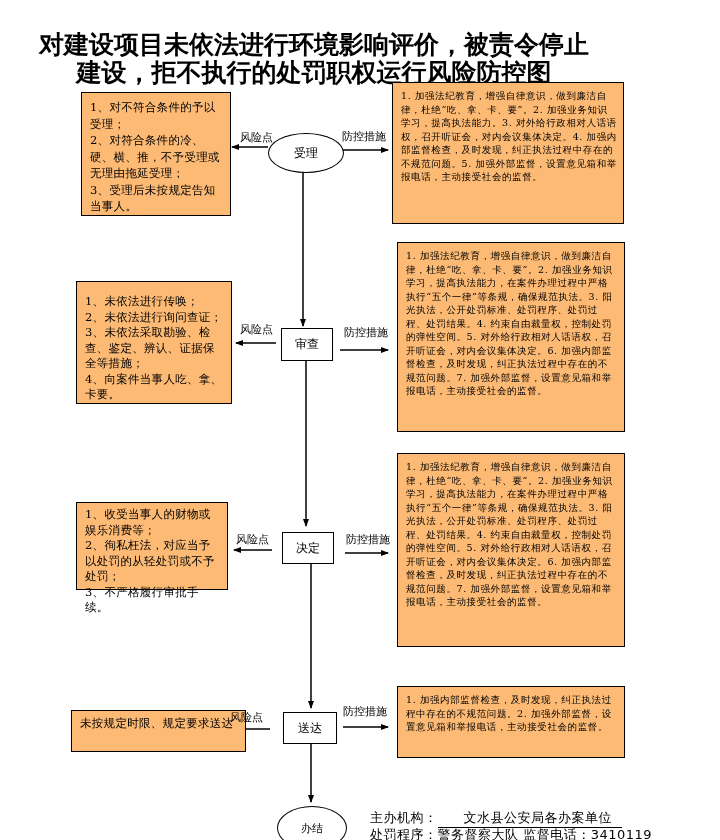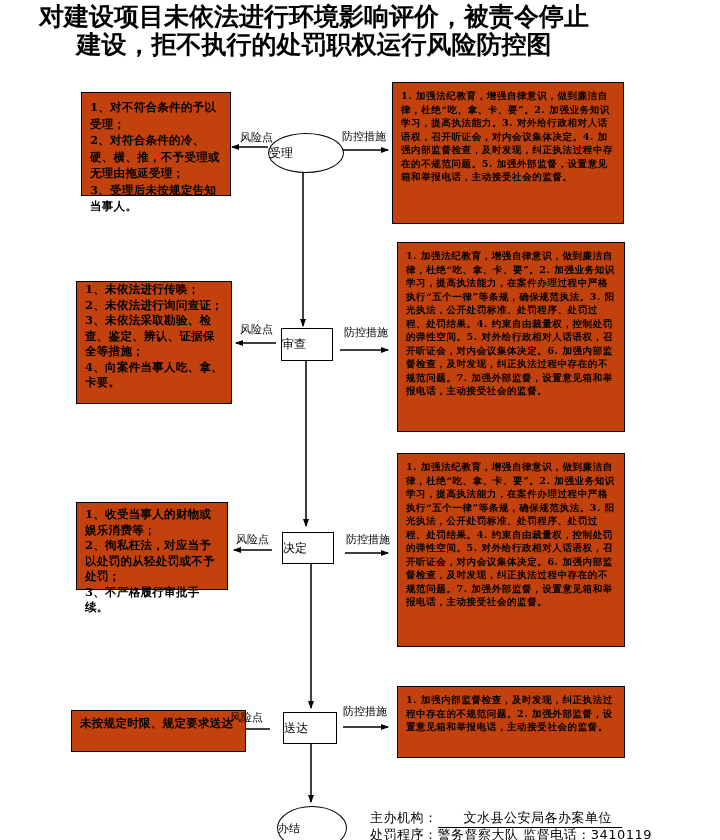--- a/index.html
+++ b/index.html
@@ -1,23 +1,23 @@
 <!DOCTYPE html>
 <html><head>
 <meta charset="utf-8">
 <style>
   html, body { margin:0; padding:0; background:#ffffff; }
   body { width:720px; height:840px; position:relative; overflow:hidden; font-family:"DejaVu Serif", serif; color:#000; }
-  .title { position:absolute; left:0; width:628px; text-align:center; font-family:Liberation Serif, serif; font-weight:bold; font-size:25px; line-height:30px; letter-spacing:0px; }
+  .title { position:absolute; left:0; width:628px; text-align:center; font-family:Liberation Mono, monospace; font-weight:bold; font-size:25px; line-height:30px; letter-spacing:0px;margin-top:30px; }
   .t1 { top:2px; }
   .t2 { top:30px; }
-  .box { position:absolute; border:1.5px solid #000; background:#c2410c; box-sizing:border-box;font-weight:bold; }
+  .box { position:absolute; border:1.5px solid #000; background:#fdba74; box-sizing:border-box; }
   .risk { font-size:11.5px; line-height:16.5px; padding:6px 6px 4px 8px; letter-spacing:0.3px; }
   .measure { font-size:9.5px; line-height:13.5px; padding:6px 6px 4px 8px; letter-spacing:0.6px; }
-  .step { position:absolute; border:1.5px solid #000; background:#fff; box-sizing:border-box; display:flex; align-items:center; justify-content:flex-start; font-size:12px; }
+  .step { position:absolute; border:1.5px solid #000; background:#fff; box-sizing:border-box; display:flex; align-items:center; justify-content:center; font-size:12px; }
   .oval { border-radius:50%/50%; }
   .lbl { position:absolute; font-size:11px; font-family:Liberation Mono, monospace; }
   .footer { position:absolute; font-size:13px; font-family:"DejaVu Sans", sans-serif; letter-spacing:0.5px; }
   .underline { display:inline-block; border-bottom:1px solid #000; padding:0 10px 0 26px; }
   svg.flow { position:absolute; left:0; top:0; width:720px; height:840px; pointer-events:none; }
 </style>
 </head>
 <body>
 
 <div class="title t1">对建设项目未依法进行环境影响评价，被责令停止</div>
@@ -39,31 +39,31 @@
   <line x1="276" y1="343" x2="236" y2="343" stroke="#000" stroke-width="1.5" marker-end="url(#ah)"></line>
   <line x1="272" y1="550" x2="234" y2="550" stroke="#000" stroke-width="1.5" marker-end="url(#ah)"></line>
   <line x1="270" y1="729" x2="226" y2="729" stroke="#000" stroke-width="1.5" marker-end="url(#ah)"></line>
 
   <line x1="343" y1="150" x2="388" y2="150" stroke="#000" stroke-width="1.5" marker-end="url(#ah)"></line>
   <line x1="340" y1="350" x2="388" y2="350" stroke="#000" stroke-width="1.5" marker-end="url(#ah)"></line>
   <line x1="345" y1="553" x2="388" y2="553" stroke="#000" stroke-width="1.5" marker-end="url(#ah)"></line>
   <line x1="343" y1="727" x2="388" y2="727" stroke="#000" stroke-width="1.5" marker-end="url(#ah)"></line>
 </svg>
 
-<div class="box risk" style="left:81px;top:92px;width:150px;height:104px;white-space:pre-line;">1、对不符合条件的予以受理；
+<div class="box risk" style="left:81px;top:92px;width:150px;height:124px;white-space:pre-line;">1、对不符合条件的予以受理；
 2、对符合条件的冷、硬、横、推，不予受理或无理由拖延受理；
 3、受理后未按规定告知当事人。</div>
 <div class="lbl" style="left:240px;top:130px;">风险点</div>
 <div class="step oval" style="left:268px;top:133px;width:76px;height:40px;">
     <span>受理</span>
   </div>
 <div class="lbl" style="left:342px;top:129px;">防控措施</div>
 <div class="box measure" style="left:392px;top:82px;width:232px;height:142px;">1. 加强法纪教育，增强自律意识，做到廉洁自律，杜绝“吃、拿、卡、要”。2. 加强业务知识学习，提高执法能力。3. 对外给行政相对人话语权，召开听证会，对内会议集体决定。4. 加强内部监督检查，及时发现，纠正执法过程中存在的不规范问题。5. 加强外部监督，设置意见箱和举报电话，主动接受社会的监督。</div>
 
-<div class="box risk" style="left:76px;top:281px;width:156px;height:123px;white-space:pre-line;line-height:15.5px;padding-top:0;">1、未依法进行传唤；
+<div class="box risk" style="left:76px;top:281px;width:156px;height:123px;white-space:pre-line;line-height:15.5px;padding-top:12px;">1、未依法进行传唤；
 2、未依法进行询问查证；
 3、未依法采取勘验、检查、鉴定、辨认、证据保全等措施；
 4、向案件当事人吃、拿、卡要。</div>
 <div class="lbl" style="left:240px;top:322px;">风险点</div>
 <div class="step" style="left:281px;top:328px;width:52px;height:33px;">
     <span>审查</span>
   </div>
 <div class="lbl" style="left:344px;top:325px;">防控措施</div>
 <div class="box measure" style="left:397px;top:242px;width:228px;height:190px;">1. 加强法纪教育，增强自律意识，做到廉洁自律，杜绝“吃、拿、卡、要”。2. 加强业务知识学习，提高执法能力，在案件办理过程中严格执行“五个一律”等条规，确保规范执法。3. 阳光执法，公开处罚标准、处罚程序、处罚过程、处罚结果。4. 约束自由裁量权，控制处罚的弹性空间。5. 对外给行政相对人话语权，召开听证会，对内会议集体决定。6. 加强内部监督检查，及时发现，纠正执法过程中存在的不规范问题。7. 加强外部监督，设置意见箱和举报电话，主动接受社会的监督。</div>
 

